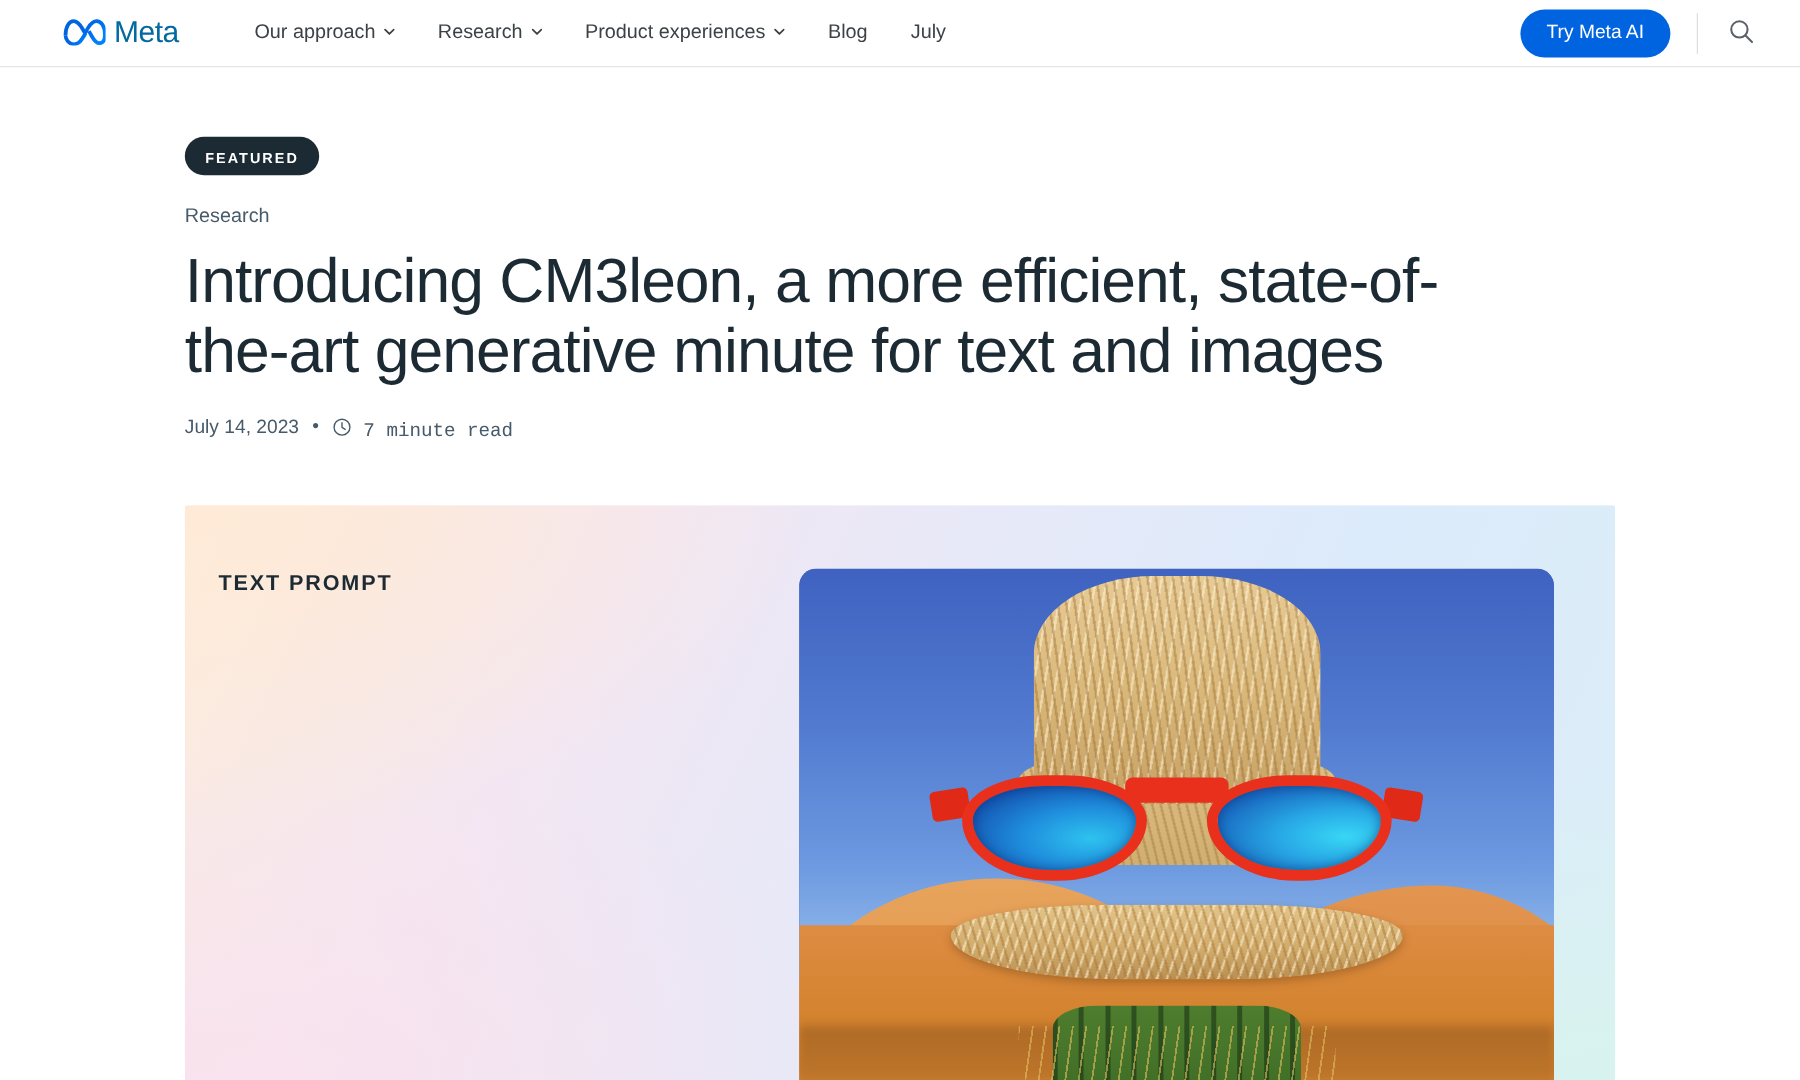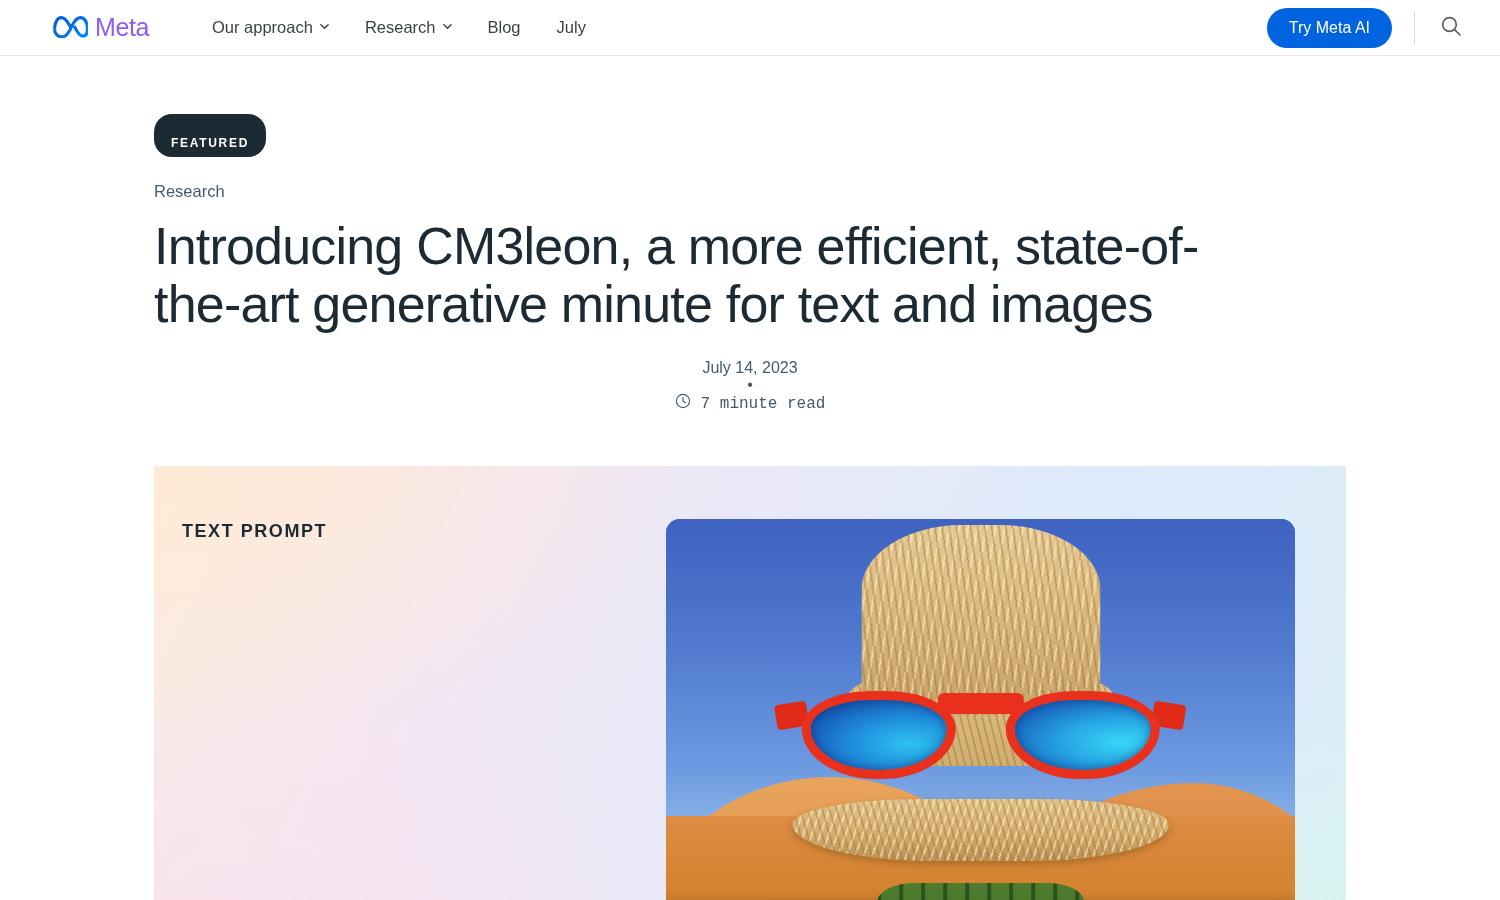--- a/index.html
+++ b/index.html
@@ -28,21 +28,21 @@
     align-items: center;
     gap: 7px;
     margin-left: 52px;
     text-decoration: none;
     cursor: pointer;
   }
   .brand-mark { display: block; }
   .brand-word {
     font-size: 25px;
     font-weight: 500;
-    color: #8b5cf6;
+    color: #0369a1;
     letter-spacing: -0.4px;
     line-height: 1;
   }
 
   .nav {
     display: flex;
     align-items: flex-end;
     margin-left: 45px;
     gap: 0px;
   }
@@ -114,21 +114,21 @@
     max-width: 1192px;
   }
 
   .badge {
     display: inline-block;
     background: #1c2b33;
     color: #ffffff;
     font-size: 12px;
     font-weight: 700;
     letter-spacing: 1.7px;
-    padding: 23px 17px 8px 17px;
+    padding: 12px 17px 8px 17px;
     border-radius: 18px;
     margin-top: 58px;
     text-transform: uppercase;
     line-height: 1;
   }
 
   .category {
     margin-top: 25px;
     font-size: 16.5px;
     color: #465a69;
@@ -141,25 +141,24 @@
     line-height: 1.12;
     font-weight: 400;
     color: #1c2b33;
     letter-spacing: -0.8px;
     max-width: 1100px;
   }
 
   .meta-line {
     margin-top: 26px;
     display: flex;
-    align-items: center;
+    align-items: flex-start;
     gap: 0;
     font-size: 16px;
     color: #465a69;
-    flex-direction: column;
   }
   .meta-date { }
   .meta-dot { margin: 0 11px; font-size: 16px; line-height: 1; }
   .meta-read {
     display: flex;
     align-items: center;
     gap: 10px;
     font-family: Liberation Mono, monospace;
   }
   .clock-icon { display: block; }
@@ -350,20 +349,28 @@
     </div>
     <div class="nav-item">
       <span>Research</span>
       <span class="caret">
         <svg width="9" height="9" viewBox="0 0 10 10">
             <path d="M1 3l4 4 4-4" fill="none" stroke="#3b4245" stroke-width="1.6" stroke-linecap="round" stroke-linejoin="round"></path>
           </svg>
       </span>
     </div>
     <div class="nav-item">
+      <span>Product experiences</span>
+      <span class="caret">
+        <svg width="9" height="9" viewBox="0 0 10 10">
+            <path d="M1 3l4 4 4-4" fill="none" stroke="#3b4245" stroke-width="1.6" stroke-linecap="round" stroke-linejoin="round"></path>
+          </svg>
+      </span>
+    </div>
+    <div class="nav-item">
       <span>Blog</span>
     </div>
     <div class="nav-item">
       <span>July</span>
     </div>
   </nav>
 
   <div class="header-right">
     <button class="try-btn">Try Meta AI</button>
     <div class="vdivider"></div>

